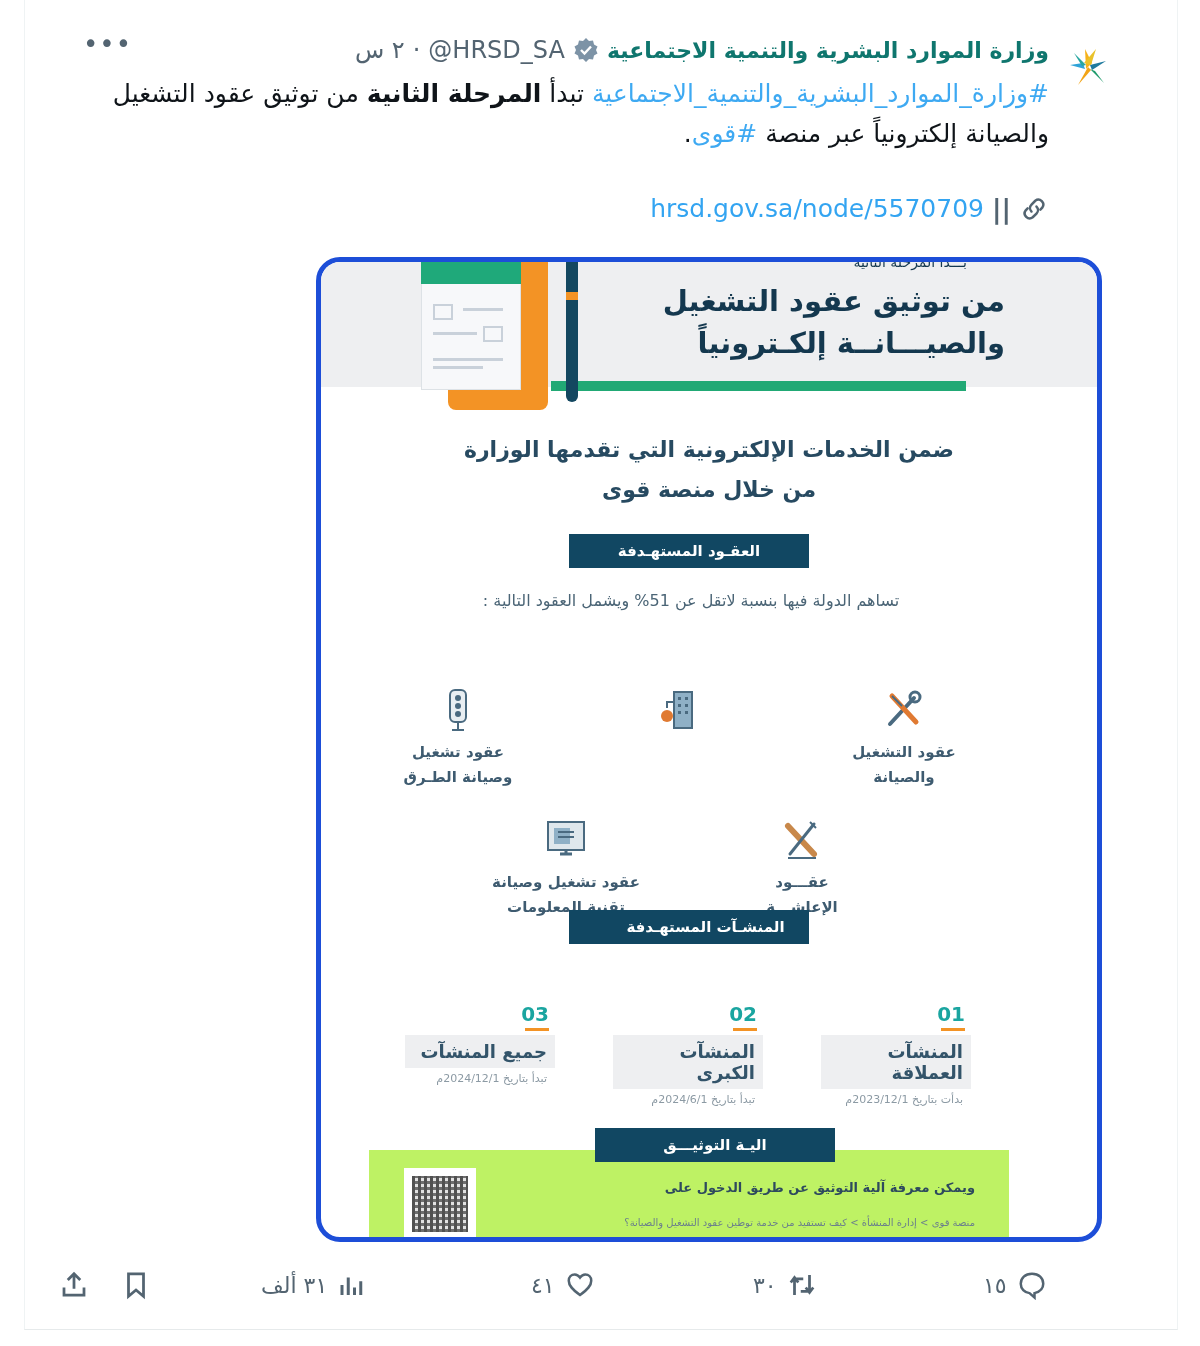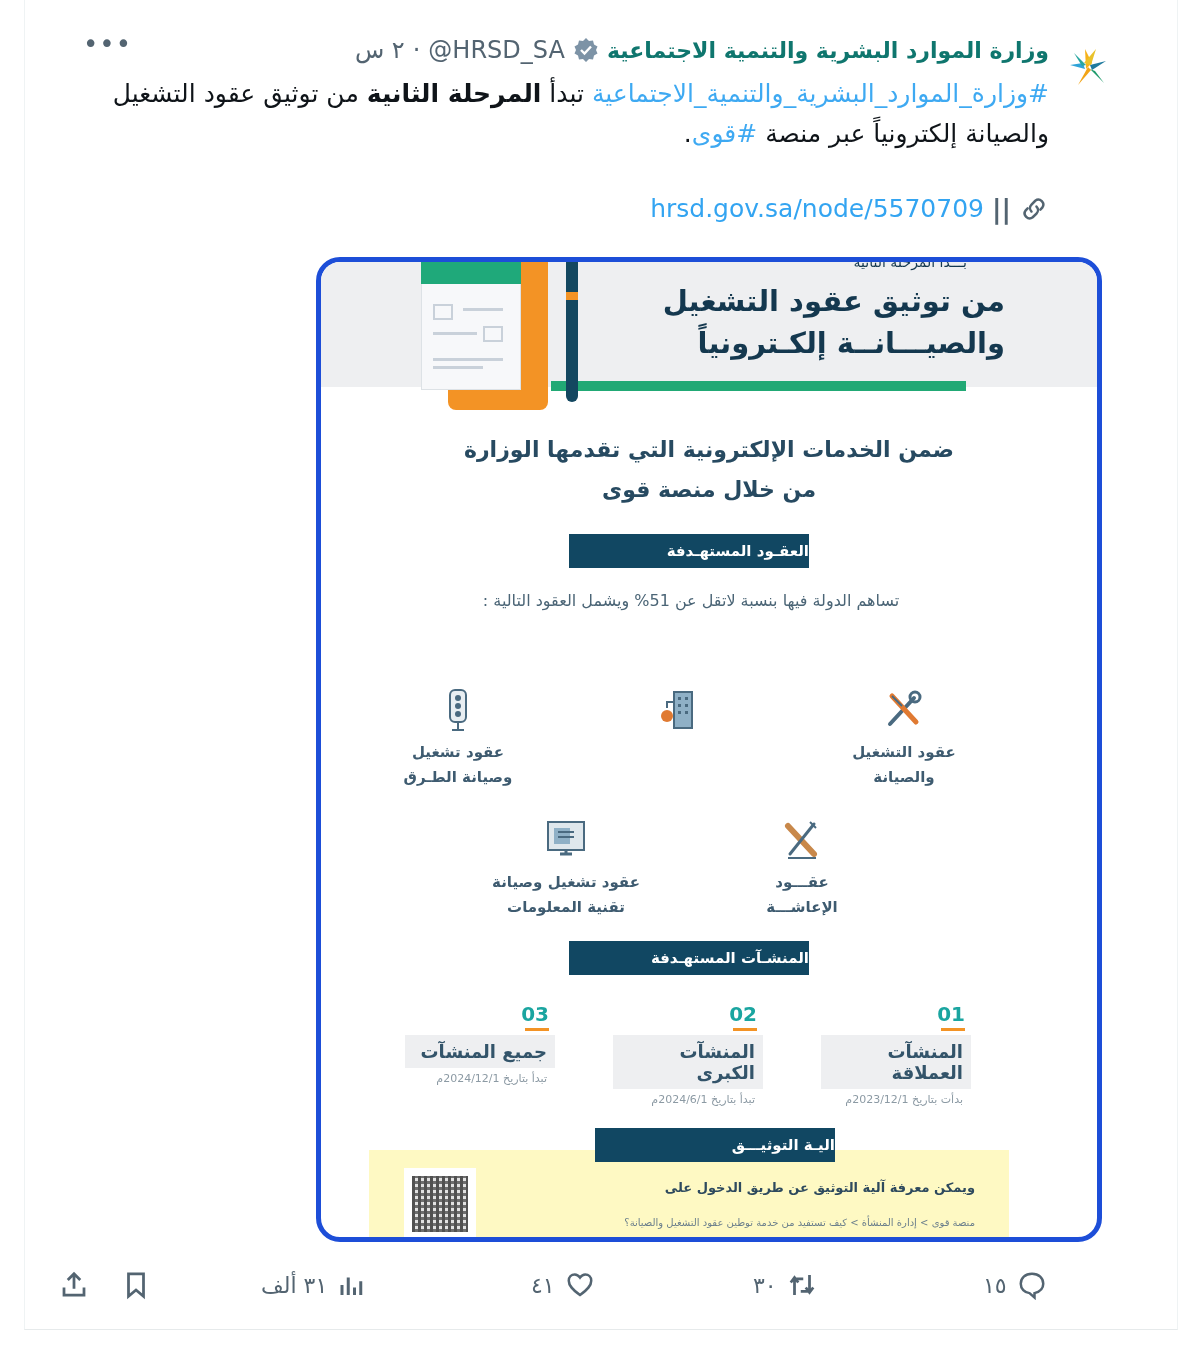--- a/index.html
+++ b/index.html
@@ -47,36 +47,36 @@
   .pen-band { position: absolute; left: 245px; top: 30px; width: 12px; height: 8px; background: #f39325; }
   .green-bar { position: absolute; left: 230px; top: 119px; width: 415px; height: 10px; background: #21a975; }
   .banner-title { position: absolute; right: 92px; top: 18px; direction: rtl; text-align: right;
     font-size: 29px; font-weight: bold; line-height: 42px; color: #14384f; }
   .banner-sup { position: absolute; right: 130px; top: -8px; font-size: 14px; color: #14384f; direction: rtl; }
 
   .intro { position: absolute; left: 0; width: 100%; top: 168px; text-align: center; direction: rtl;
     font-size: 22px; font-weight: bold; color: #274a61; line-height: 40px; }
 
   .section-pill { position: absolute; left: 248px; width: 240px; height: 34px; background: #114762;
-    color: #ffffff; font-size: 15px; font-weight: bold; text-align: right; line-height: 34px; direction: rtl; }
+    color: #ffffff; font-size: 15px; font-weight: bold; text-align: center; line-height: 34px; direction: rtl; }
 
   .desc { position: absolute; left: 60px; width: 620px; top: 326px; direction: rtl; text-align: center;
     font-size: 16px; line-height: 26px; color: #4b6576; }
 
   .contract { position: absolute; width: 170px; text-align: center; direction: rtl; }
   .contract .c-icon { width: 44px; height: 44px; margin: 0 auto 8px auto; display: block; }
   .contract .c-label { font-size: 15px; font-weight: bold; color: #3e5b70; line-height: 25px; white-space: pre-line; }
 
   .est { position: absolute; width: 150px; direction: rtl; text-align: right; }
   .est .num { font-size: 20px; font-weight: bold; color: #1aa5a0; text-align: right; padding-right: 6px; }
   .est .dash { width: 24px; height: 3px; background: #f39325; margin: 2px 6px 4px 0; margin-left: auto; }
   .est .name { background: #eeeff1; font-size: 18px; font-weight: bold; color: #33546a; padding: 6px 8px; }
   .est .date { font-size: 11px; color: #8c9aa4; padding: 4px 8px; }
 
-  .docu-box { position: absolute; left: 48px; top: 888px; width: 640px; height: 100px; background: #fef9c3; }
+  .docu-box { position: absolute; left: 48px; top: 888px; width: 640px; height: 100px; background: #bef264; }
   .qr { position: absolute; left: 35px; top: 18px; width: 72px; height: 72px; background: #fff; padding: 8px; }
   .qr-inner { width: 56px; height: 56px;
     background:
       repeating-linear-gradient(90deg, #333 0 3px, transparent 3px 6px),
       repeating-linear-gradient(0deg, #555 0 3px, #ddd 3px 6px); opacity: 0.85; }
   .docu-line1 { position: absolute; right: 34px; top: 30px; font-size: 13px; font-weight: bold; color: #2e4a5e; direction: rtl; }
   .docu-line2 { position: absolute; right: 34px; top: 67px; font-size: 10px; color: #6b7f8c; direction: rtl; }
 
   
   .actions { position: absolute; left: 24px; top: 1262px; width: 1154px; height: 50px; }
@@ -209,21 +209,21 @@
       <svg class="c-icon" viewBox="0 0 44 44">
         <rect x="4" y="4" width="36" height="28" fill="#dfe7ec" stroke="#4a6a80" stroke-width="2"></rect>
         <rect x="10" y="10" width="16" height="16" fill="#8fb0c6"></rect>
         <path d="M14 14 L30 14 M14 19 L30 19" stroke="#4a6a80" stroke-width="2"></path>
         <path d="M16 36 L28 36 M22 32 L22 36" stroke="#4a6a80" stroke-width="3"></path>
       </svg>
       <div class="c-label">عقود تشغيل وصيانة
 تقنية المعلومات</div>
     </div>
 
-    <div class="section-pill" style="top:679px;padding-left:33px;">المنشـآت المستهـدفة</div>
+    <div class="section-pill" style="top:648px;padding-left:33px;">المنشـآت المستهـدفة</div>
 
     <div class="est" style="left:500px;top:740px;">
       <div class="num">01</div>
       <div class="dash"></div>
       <div class="name">المنشآت العملاقة</div>
       <div class="date">بدأت بتاريخ 2023/12/1م</div>
     </div>
     <div class="est" style="left:292px;top:740px;">
       <div class="num">02</div>
       <div class="dash"></div>

